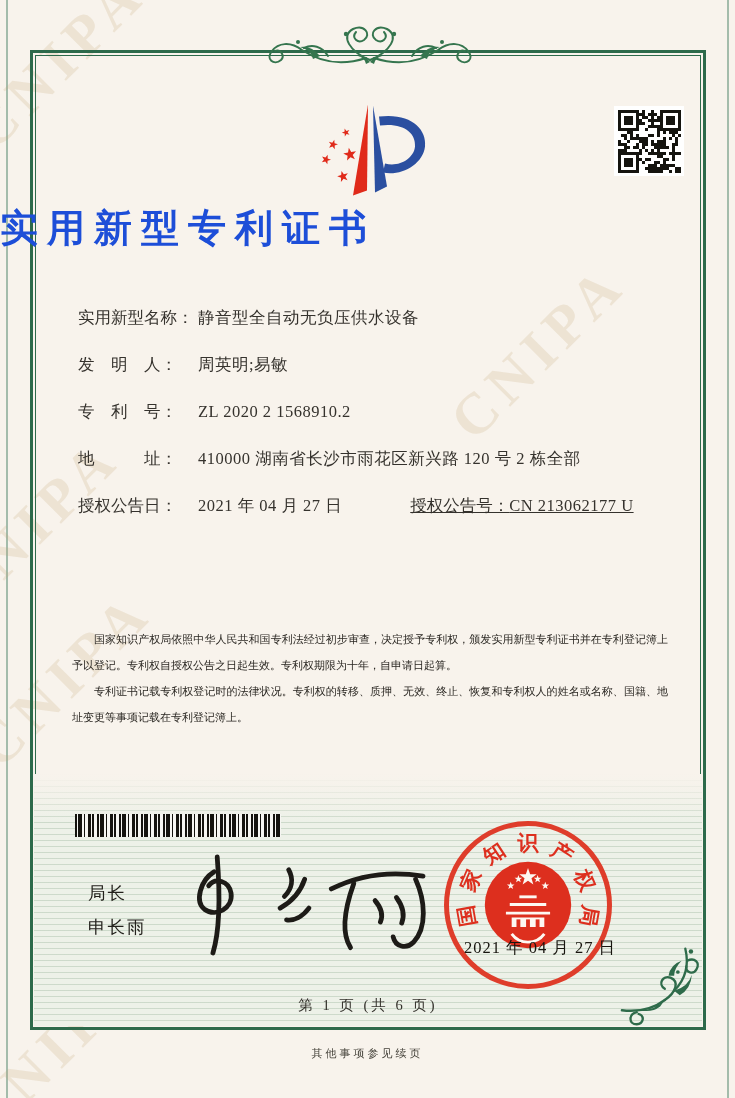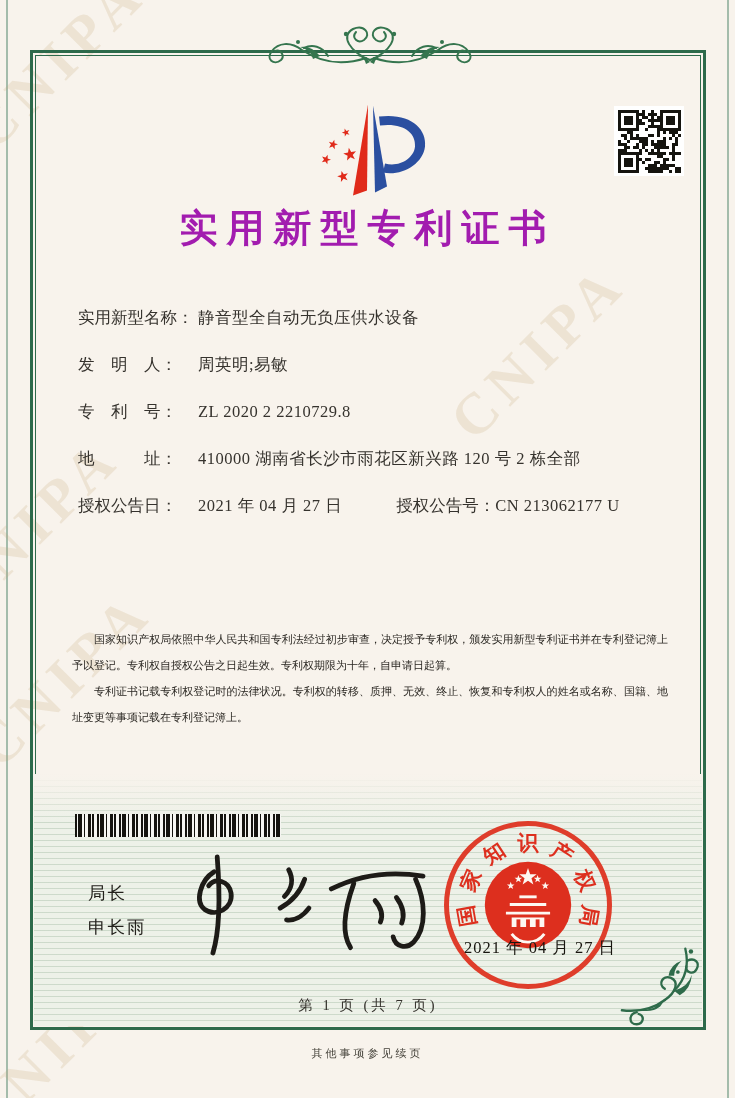--- a/index.html
+++ b/index.html
@@ -18,28 +18,28 @@
   
   .ornament-top{position:absolute;left:250px;top:20px;width:240px;height:46px;}
   
   .cert-no{position:absolute;left:74px;top:97px;font-size:16px;letter-spacing:5px;color:#4a4641;}
   
   .logo{position:absolute;left:295px;top:102px;width:150px;height:96px;}
   
   .qr{position:absolute;left:614px;top:106px;width:70px;height:70px;background:#fff;
       display:flex;align-items:center;justify-content:center;}
   
-  .title{position:absolute;left:0;top:203px;width:735px;text-align:center;
-         font-size:38px;font-weight:700;letter-spacing:9px;color:#a21caf;}
+  .title{position:absolute;left:0;top:203px;width:735px;
+         font-size:38px;font-weight:700;letter-spacing:9px;color:#1d4ed8;}
   
   .fields{position:absolute;left:78px;top:306px;width:590px;font-size:16.5px;color:#35322d;}
   .frow{height:47px;line-height:24px;white-space:nowrap;}
   .flabel{display:inline-block;width:120px;white-space:pre;}
   .fvalue{letter-spacing:.5px;}
-  .grant-no{margin-left:50px;}
+  .grant-no{margin-left:64px;text-decoration:underline;}
   
   .body-text{position:absolute;left:72px;top:626px;width:596px;font-size:11px;
              line-height:26px;color:#2a2722;text-align:justify;}
   .body-text p{margin:0;text-indent:2em;}
   
   .band{position:absolute;left:34px;top:774px;width:668px;height:252px;background:#edf1e8;
         background-image:repeating-linear-gradient(180deg,rgba(122,158,126,.28) 0 1px,rgba(0,0,0,0) 1px 6px);}
   .band::before{content:"";position:absolute;left:0;right:0;top:0;height:48px;
         background:linear-gradient(#f8f3ec,rgba(248,243,236,0));}
   
@@ -300,21 +300,21 @@
   <div class="title">实用新型专利证书</div>
 
   <div class="fields">
     <div class="frow">
       <span class="flabel">实用新型名称：</span><span class="fvalue">静音型全自动无负压供水设备</span>
     </div>
     <div class="frow">
       <span class="flabel">发　明　人：</span><span class="fvalue">周英明;易敏</span>
     </div>
     <div class="frow">
-      <span class="flabel">专　利　号：</span><span class="fvalue">ZL 2020 2 2210729.8</span>
+      <span class="flabel">专　利　号：</span><span class="fvalue">ZL 2020 2 1568910.2</span>
     </div>
     <div class="frow">
       <span class="flabel">地　　　址：</span><span class="fvalue">410000 湖南省长沙市雨花区新兴路 120 号 2 栋全部</span>
     </div>
     <div class="frow">
       <span class="flabel">授权公告日：</span><span class="fvalue">2021 年 04 月 27 日</span>
       <span class="grant-no">
         <span>授权公告号：</span><span class="fvalue">CN 213062177 U</span>
       </span>
     </div>
@@ -402,17 +402,17 @@
     <g fill="#2e6b4a">
       <path d="M58,50 q15,-4 19,-17 q-1,15 -13,22 z"></path>
       <path d="M48,60 q-10,11 -27,11 q13,3 22,-4 z"></path>
       <path d="M52,34 q2,-12 14,-16 q-8,8 -8,16 z"></path>
       <circle cx="76" cy="8" r="2.4"></circle>
         <circle cx="40" cy="66" r="2"></circle>
         <circle cx="62" cy="30" r="2"></circle>
     </g>
   </svg>
 
-  <div class="page-no">第 1 页 (共 7 页)</div>
+  <div class="page-no">第 1 页 (共 6 页)</div>
 
   <div class="footer-note">其他事项参见续页</div>
 
 </div>
 
 </body></html>

